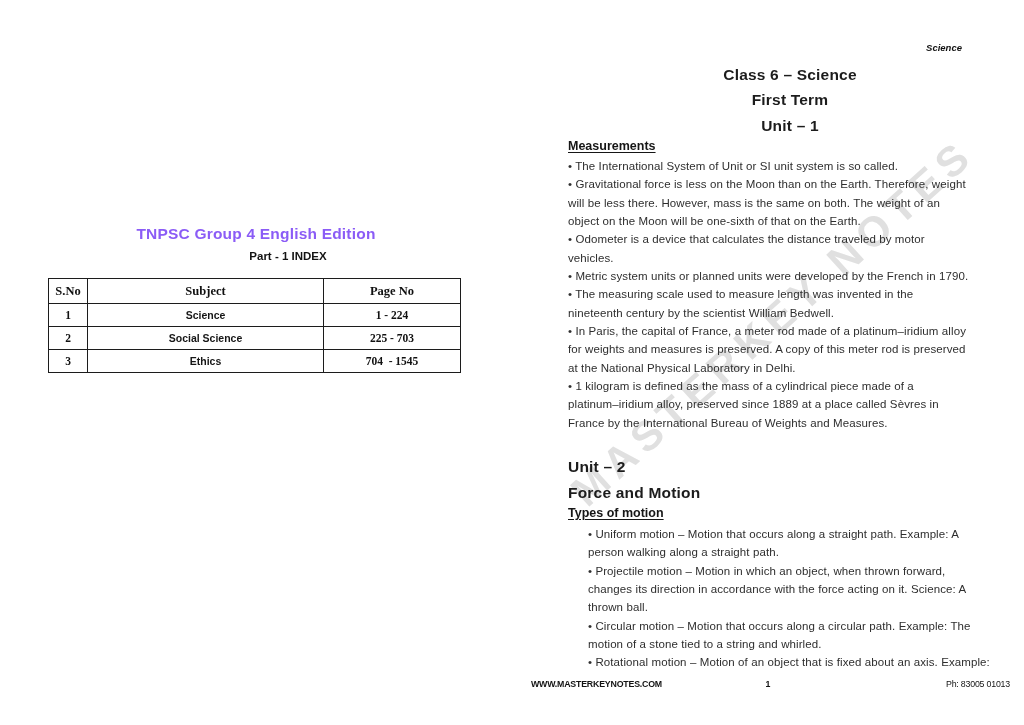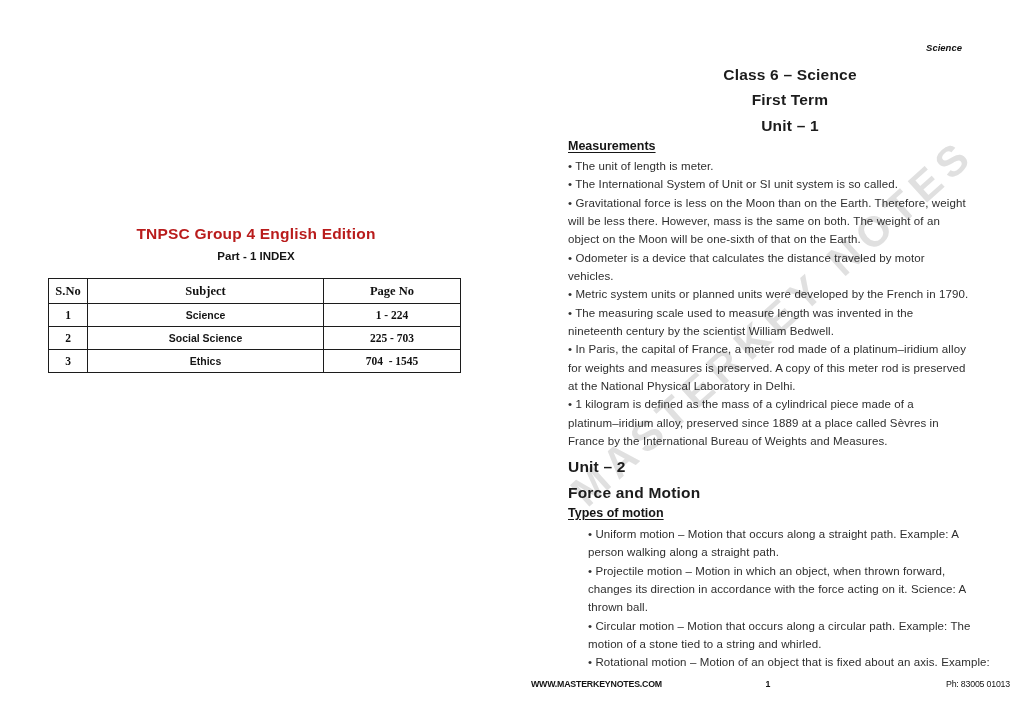--- a/index.html
+++ b/index.html
@@ -16,26 +16,26 @@
     font-size:42px;font-weight:700;letter-spacing:7px;
     color:#e0e0e0;white-space:nowrap;
     transform:rotate(-42deg);transform-origin:0 100%;
     user-select:none;
   }
 
   
   .left-page{position:absolute;left:0;top:0;width:512px;height:725px;}
   .lp-title{
     position:absolute;top:225px;left:0;width:512px;margin:0;
-    text-align:center;font-size:15.5px;font-weight:700;color:#b91c1c;
+    text-align:center;font-size:15.5px;font-weight:700;color:#8b5cf6;
     letter-spacing:.2px;
   }
   .lp-subtitle{
     position:absolute;top:250px;left:0;width:512px;margin:0;
-    text-align:center;font-size:11.5px;font-weight:700;color:#141414;
+    text-align:center;font-size:11.5px;font-weight:700;color:#141414;padding-left:32px;
   }
   table.index-table{
     position:absolute;left:48px;top:278px;width:412px;
     border-collapse:collapse;table-layout:fixed;
   }
   .index-table th,.index-table td{
     border:1.4px solid #1c1c1c;text-align:center;vertical-align:middle;
     padding:0;
     margin-top:36px;
   }
@@ -135,21 +135,20 @@
     <div class="corner-label">Science</div>
 
     <div class="rp-headings">
       <div class="h">Class 6 – Science</div>
       <div class="h">First Term</div>
       <div class="h">Unit – 1</div>
     </div>
 
     <h3 class="section-sub sub-1">Measurements</h3>
     <div class="body-lines lines-1">
-        <div class="tl">• The unit of length is meter.</div>
         <div class="tl">• The International System of Unit or SI unit system is so called.</div>
         <div class="tl">• Gravitational force is less on the Moon than on the Earth. Therefore, weight</div>
         <div class="tl">will be less there. However, mass is the same on both. The weight of an</div>
         <div class="tl">object on the Moon will be one-sixth of that on the Earth.</div>
         <div class="tl">• Odometer is a device that calculates the distance traveled by motor</div>
         <div class="tl">vehicles.</div>
         <div class="tl">• Metric system units or planned units were developed by the French in 1790.</div>
         <div class="tl">• The measuring scale used to measure length was invented in the</div>
         <div class="tl">nineteenth century by the scientist William Bedwell.</div>
         <div class="tl">• In Paris, the capital of France, a meter rod made of a platinum–iridium alloy</div>

